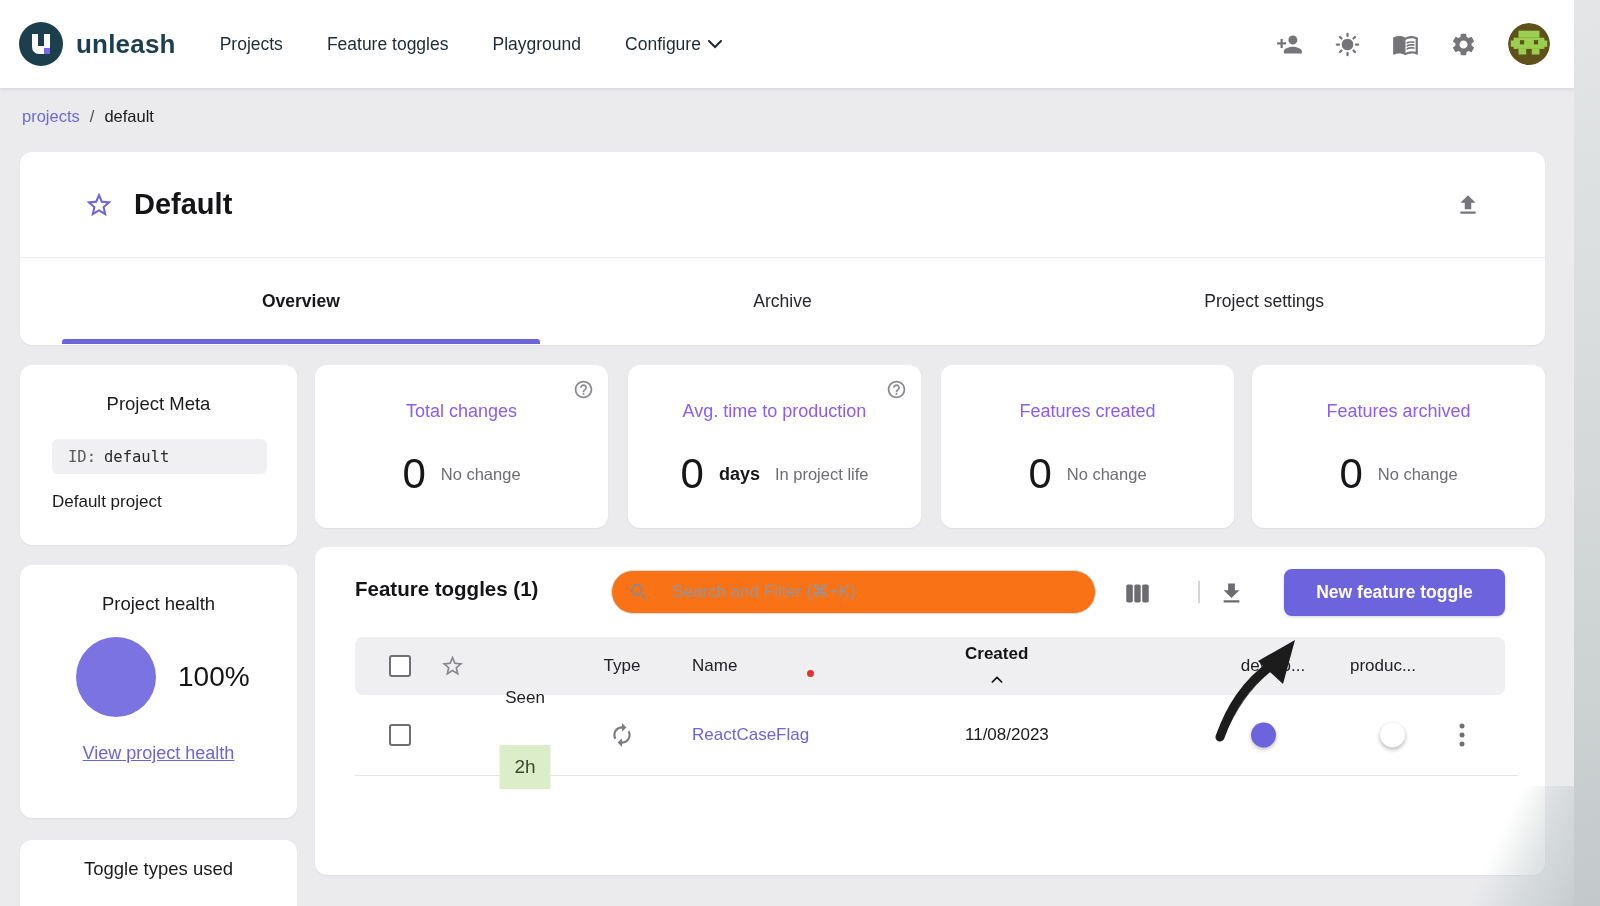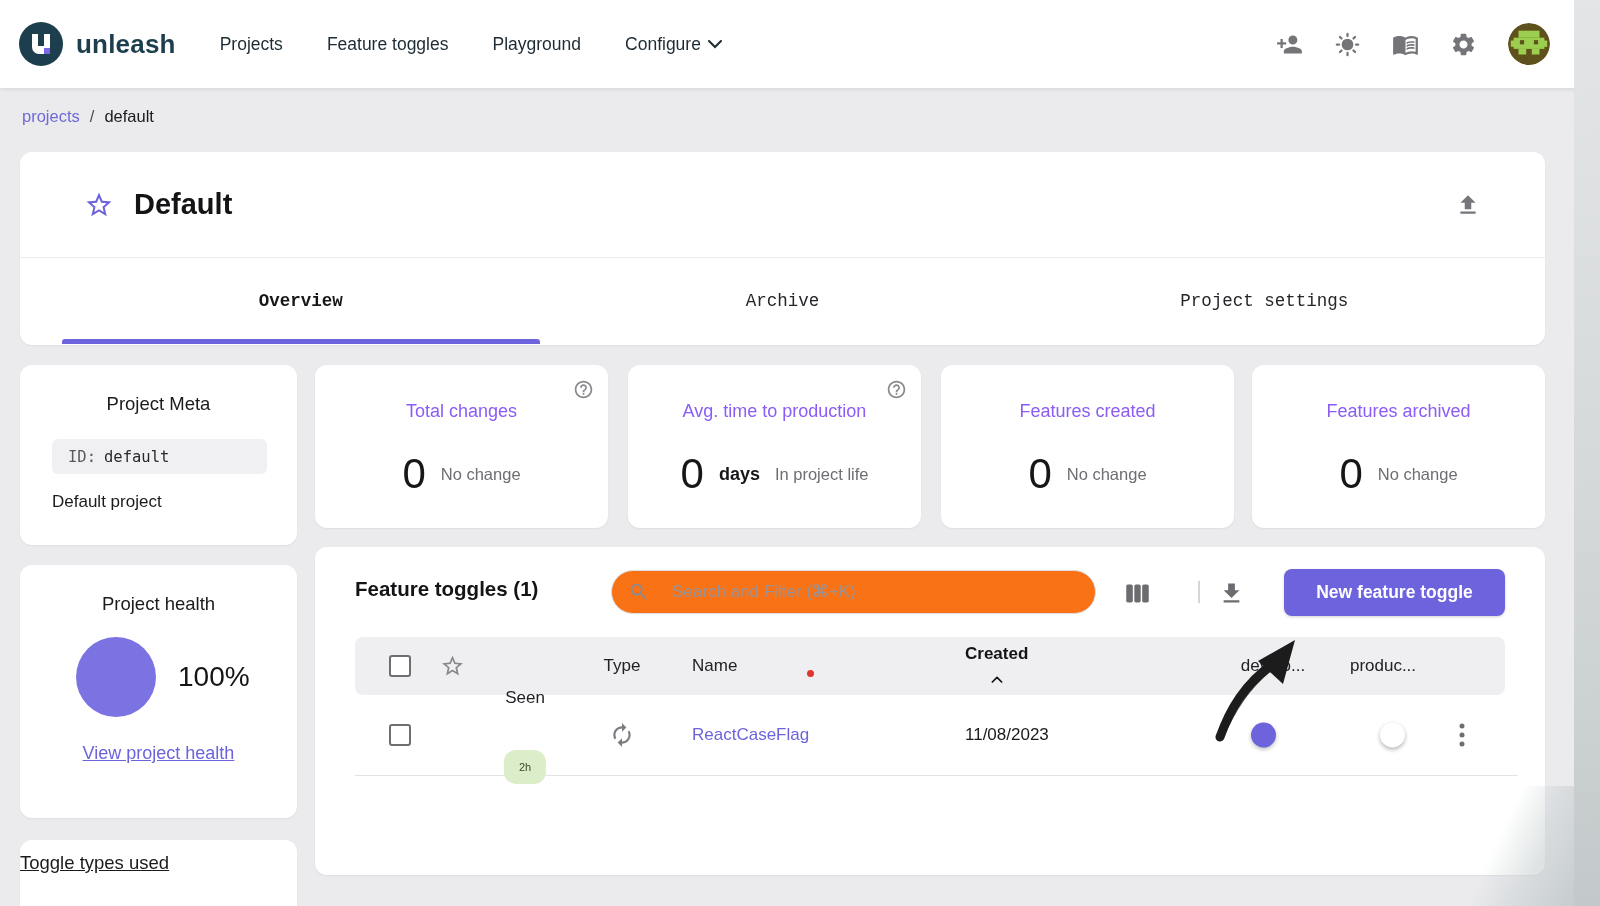--- a/index.html
+++ b/index.html
@@ -35,21 +35,21 @@
   .breadcrumb .current { color:#1b1b1e; }
 
   
   .header-card { left:20px; top:152px; width:1525px; height:193px; }
   .header-row { position:relative; height:106px; display:flex; align-items:center; border-bottom:1px solid #ececee; }
   .fav-star { margin-left:64px; width:30px; height:30px; color:#6c63dd; cursor:pointer; }
   .fav-star svg { width:100%; height:100%; fill:currentColor; }
   .project-title { font-size:29px; font-weight:bold; margin-left:20px; color:#141417; }
   .export-icon { position:absolute; right:64px; width:26px; height:26px; color:#75757b; cursor:pointer; }
   .export-icon svg { width:100%; height:100%; fill:currentColor; }
-  .tabs { display:flex; height:86px; padding:0 40px;font-family:Liberation Mono, monospace; }
+  .tabs { display:flex; height:86px; padding:0 40px; }
   .tab { flex:1; display:flex; align-items:center; justify-content:center; font-size:17.5px;
          color:#26262a; cursor:pointer; position:relative; }
   .tab.active { font-weight:bold; color:#17171a; }
   .tab.active::after { content:""; position:absolute; left:2px; right:2px; bottom:0; height:5px;
          background:#6c63dd; border-radius:3px 3px 0 0; }
 
   
   .meta-card { left:20px; top:365px; width:277px; height:180px; }
   .side-title { text-align:center; font-size:18.5px; color:#1b1b1e; padding-top:28px; }
   .id-chip { margin:24px auto 0 32px; width:215px; height:35px; background:#f0f0f2; border-radius:6px;
@@ -60,21 +60,21 @@
   .meta-desc { margin:18px 0 0 32px; font-size:17px; color:#1b1b1e; }
 
   .health-card { left:20px; top:565px; width:277px; height:253px; }
   .health-body { display:flex; align-items:center; margin:22px 0 0 56px; gap:22px; }
   .health-circle { width:80px; height:80px; border-radius:50%; background:#7b73e2; }
   .health-pct { font-size:28px; color:#141417; }
   .health-link { display:block; text-align:center; margin-top:26px; font-size:18px;
                  color:#6c63dd; text-decoration:underline; cursor:pointer; }
 
   .types-card { left:20px; top:840px; width:277px; height:140px; }
-  .types-title { font-size:18.5px; padding-top:12px;text-decoration:underline; }
+  .types-title { text-align:center; font-size:18.5px; padding-top:18px; }
 
   
   .stat-card { width:293px; height:163px; top:365px; }
   .stat-title { text-align:center; font-size:18px; padding-top:36px; color:#8b5cf6; }
   .stat-body { display:flex; align-items:center; justify-content:center; gap:15px; margin-top:28px; }
   .stat-value { font-size:42px; font-weight:400; color:#17171a; }
   .stat-unit { font-size:18px; font-weight:bold; color:#17171a; }
   .stat-note { font-size:16.5px; color:#6d6d72; }
   .help-icon { position:absolute; top:14px; right:14px; width:21px; height:21px; color:#8a8a8e; cursor:pointer; }
   .help-icon svg { width:100%; height:100%; fill:currentColor; }
@@ -108,22 +108,22 @@
   .c-type   { left:267px; transform:translate(-50%,-50%); }
   .c-name   { left:337px; }
   .c-created{ left:610px; display:flex; align-items:center; gap:8px;flex-direction:column; }
   .c-dev    { left:918px; transform:translate(-50%,-50%); }
   .c-prod   { left:1028px; transform:translate(-50%,-50%); }
   .c-kebab  { left:1107px; transform:translate(-50%,-50%); }
   .th-bold { font-weight:bold; color:#141417; }
   .checkbox { width:22px; height:22px; border:2px solid #6e6e73; border-radius:3px; background:#fff; cursor:pointer; }
   .red-dot { position:absolute; left:452px; top:33px; width:7px; height:7px; border-radius:50%; background:#e0352c; }
   .sort-caret { width:16px; height:16px; }
-  .seen-badge { display:inline-block; background:#dcedca; color:#3c4a2e; border-radius:12px;
-                padding:11px 15px; font-size:11px; cursor:pointer; }
+  .seen-badge { display:inline-block; background:#dcedca; color:#3c4a2e; border-radius:0;
+                padding:11px 15px; font-size:19px; cursor:pointer; }
   .type-icon { width:26px; height:26px; color:#7c7c82; cursor:pointer; }
   .type-icon svg { width:100%; height:100%; fill:currentColor; }
   .flag-link { color:#6c63dd; font-size:17px; cursor:pointer; }
   .date-text { color:#1b1b1e; }
   .toggle { width:45px; height:22px; border-radius:11px; position:relative; cursor:pointer; }
   .toggle .knob { position:absolute; top:50%; width:25px; height:25px; border-radius:50%; transform:translateY(-50%); }
   .toggle.on  { background:#aca5ec; }
   .toggle.on .knob { right:-3px; background:#6c63dd; box-shadow:0 2px 4px rgba(0,0,0,.25); }
   .toggle.off { background:#9b9b9f; }
   .toggle.off .knob { left:-3px; background:#fff; box-shadow:0 2px 4px rgba(0,0,0,.3); }

